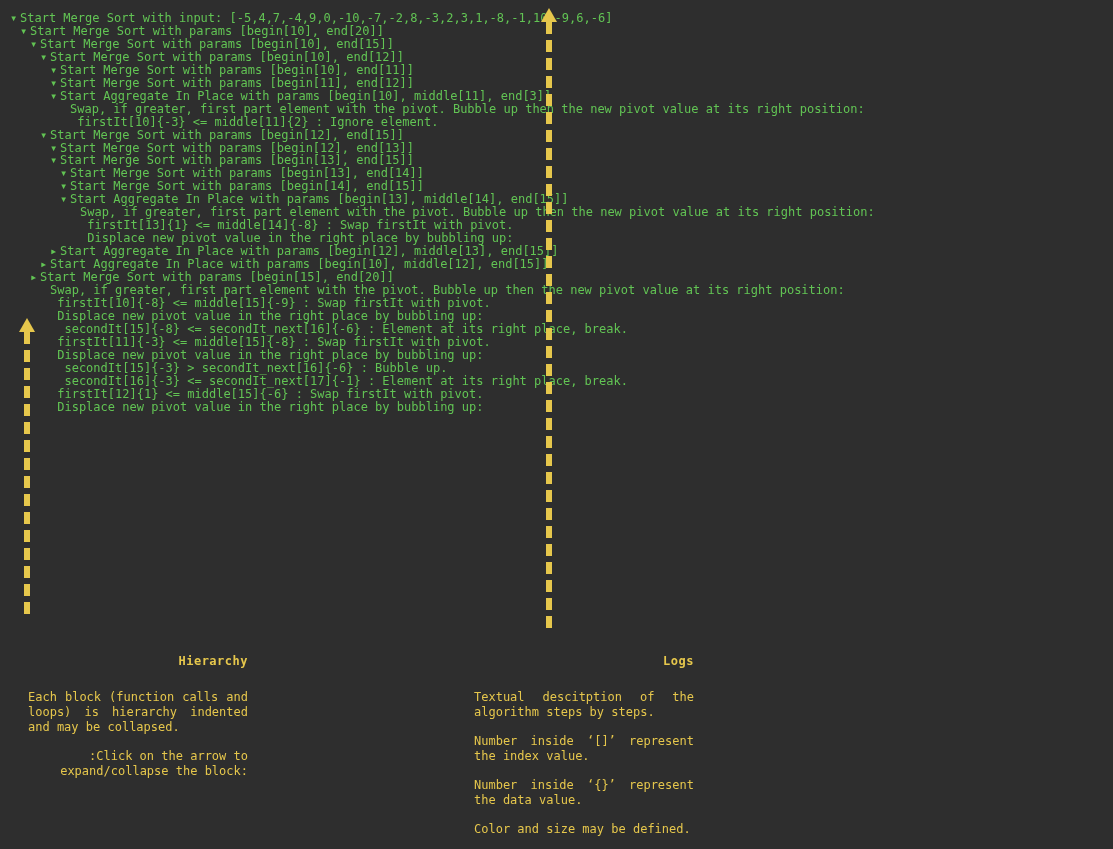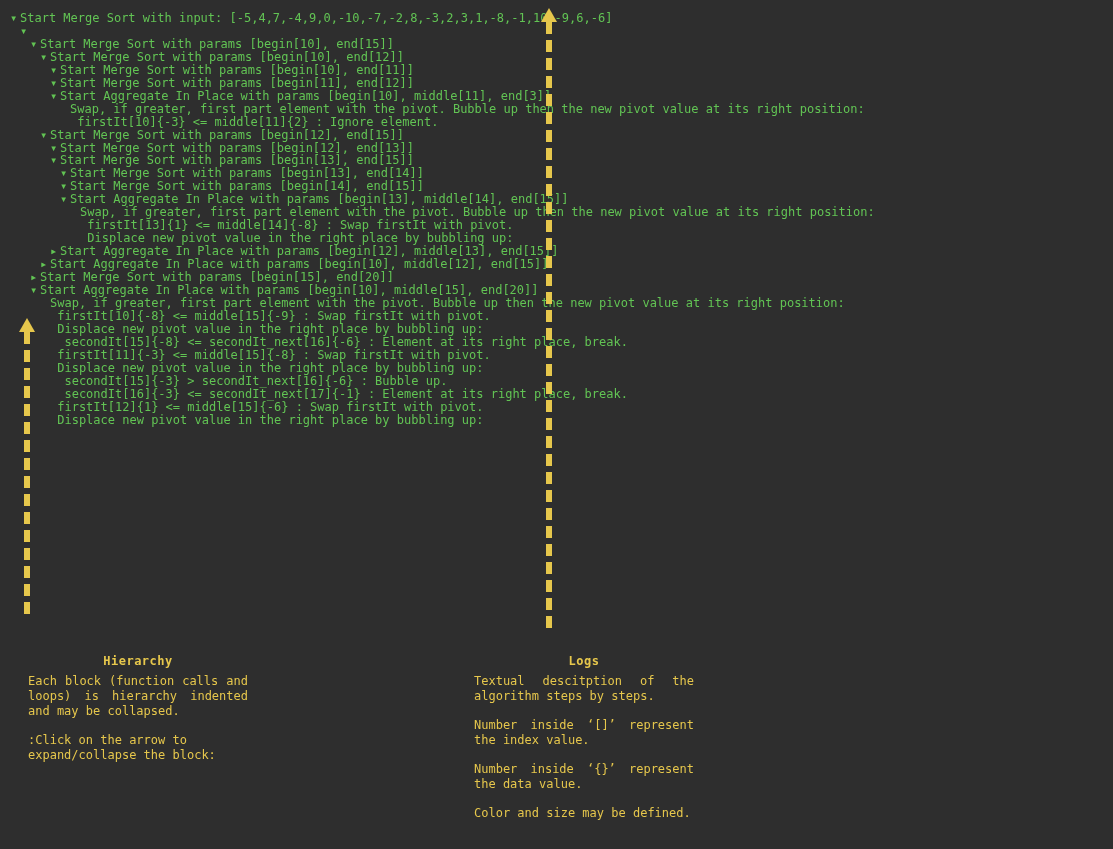--- a/index.html
+++ b/index.html
@@ -65,60 +65,59 @@
   }
   .info-col {
     position: absolute;
     width: 220px;
     font-size: 12px;
   }
   .info-col.hierarchy { left: 28px; }
   .info-col.logs { left: 474px; }
   .info-title {
     font-weight: bold;
-    text-align: center;
-    margin-bottom: 6px;
+    text-align: right;
+    margin-bottom: 22px;
     letter-spacing: 0.5px;
   }
   .info-desc {
     text-align: justify;
     line-height: 1.25;
     margin-bottom: 14px;
   }
   .info-sub {
-    text-align: left;
+    text-align: right;
     line-height: 1.25;
   }
 </style>
 </head>
 <body>
 
 <div class="tree-container" id="tree">
     <div class="tree-line"><span class="indent" style="width: 0px;"></span><span class="arrow down"></span><span>Start Merge Sort with input: [-5,4,7,-4,9,0,-10,-7,-2,8,-3,2,3,1,-8,-1,10,-9,6,-6]</span></div>
-    <div class="tree-line"><span class="indent" style="width: 10px;"></span><span class="arrow down"></span></div>
+    <div class="tree-line"><span class="indent" style="width: 10px;"></span><span class="arrow down"></span><span>Start Merge Sort with params [begin[10], end[20]]</span></div>
     <div class="tree-line"><span class="indent" style="width: 20px;"></span><span class="arrow down"></span><span>Start Merge Sort with params [begin[10], end[15]]</span></div>
     <div class="tree-line"><span class="indent" style="width: 30px;"></span><span class="arrow down"></span><span>Start Merge Sort with params [begin[10], end[12]]</span></div>
     <div class="tree-line"><span class="indent" style="width: 40px;"></span><span class="arrow down"></span><span>Start Merge Sort with params [begin[10], end[11]]</span></div>
     <div class="tree-line"><span class="indent" style="width: 40px;"></span><span class="arrow down"></span><span>Start Merge Sort with params [begin[11], end[12]]</span></div>
     <div class="tree-line"><span class="indent" style="width: 40px;"></span><span class="arrow down"></span><span>Start Aggregate In Place with params [begin[10], middle[11], end[3]]</span></div>
     <div class="tree-line"><span class="indent" style="width: 50px;"></span><span class="arrow none"></span><span>Swap, if greater, first part element with the pivot. Bubble up then the new pivot value at its right position:</span></div>
     <div class="tree-line"><span class="indent" style="width: 50px;"></span><span class="arrow none"></span><span> firstIt[10]{-3} &lt;= middle[11]{2} : Ignore element.</span></div>
     <div class="tree-line"><span class="indent" style="width: 30px;"></span><span class="arrow down"></span><span>Start Merge Sort with params [begin[12], end[15]]</span></div>
     <div class="tree-line"><span class="indent" style="width: 40px;"></span><span class="arrow down"></span><span>Start Merge Sort with params [begin[12], end[13]]</span></div>
     <div class="tree-line"><span class="indent" style="width: 40px;"></span><span class="arrow down"></span><span>Start Merge Sort with params [begin[13], end[15]]</span></div>
     <div class="tree-line"><span class="indent" style="width: 50px;"></span><span class="arrow down"></span><span>Start Merge Sort with params [begin[13], end[14]]</span></div>
     <div class="tree-line"><span class="indent" style="width: 50px;"></span><span class="arrow down"></span><span>Start Merge Sort with params [begin[14], end[15]]</span></div>
     <div class="tree-line"><span class="indent" style="width: 50px;"></span><span class="arrow down"></span><span>Start Aggregate In Place with params [begin[13], middle[14], end[15]]</span></div>
     <div class="tree-line"><span class="indent" style="width: 60px;"></span><span class="arrow none"></span><span>Swap, if greater, first part element with the pivot. Bubble up then the new pivot value at its right position:</span></div>
     <div class="tree-line"><span class="indent" style="width: 60px;"></span><span class="arrow none"></span><span> firstIt[13]{1} &lt;= middle[14]{-8} : Swap firstIt with pivot.</span></div>
     <div class="tree-line"><span class="indent" style="width: 60px;"></span><span class="arrow none"></span><span> Displace new pivot value in the right place by bubbling up:</span></div>
     <div class="tree-line"><span class="indent" style="width: 40px;"></span><span class="arrow right"></span><span>Start Aggregate In Place with params [begin[12], middle[13], end[15]]</span></div>
     <div class="tree-line"><span class="indent" style="width: 30px;"></span><span class="arrow right"></span><span>Start Aggregate In Place with params [begin[10], middle[12], end[15]]</span></div>
     <div class="tree-line"><span class="indent" style="width: 20px;"></span><span class="arrow right"></span><span>Start Merge Sort with params [begin[15], end[20]]</span></div>
-    <div class="tree-line"><span class="indent" style="width: 20px;"></span><span class="arrow down"></span><span>Start Aggregate In Place with params [begin[10], middle[15], end[20]]</span></div>
     <div class="tree-line"><span class="indent" style="width: 30px;"></span><span class="arrow none"></span><span>Swap, if greater, first part element with the pivot. Bubble up then the new pivot value at its right position:</span></div>
     <div class="tree-line"><span class="indent" style="width: 30px;"></span><span class="arrow none"></span><span> firstIt[10]{-8} &lt;= middle[15]{-9} : Swap firstIt with pivot.</span></div>
     <div class="tree-line"><span class="indent" style="width: 30px;"></span><span class="arrow none"></span><span> Displace new pivot value in the right place by bubbling up:</span></div>
     <div class="tree-line"><span class="indent" style="width: 30px;"></span><span class="arrow none"></span><span>  secondIt[15]{-8} &lt;= secondIt_next[16]{-6} : Element at its right place, break.</span></div>
     <div class="tree-line"><span class="indent" style="width: 30px;"></span><span class="arrow none"></span><span> firstIt[11]{-3} &lt;= middle[15]{-8} : Swap firstIt with pivot.</span></div>
     <div class="tree-line"><span class="indent" style="width: 30px;"></span><span class="arrow none"></span><span> Displace new pivot value in the right place by bubbling up:</span></div>
     <div class="tree-line"><span class="indent" style="width: 30px;"></span><span class="arrow none"></span><span>  secondIt[15]{-3} &gt; secondIt_next[16]{-6} : Bubble up.</span></div>
     <div class="tree-line"><span class="indent" style="width: 30px;"></span><span class="arrow none"></span><span>  secondIt[16]{-3} &lt;= secondIt_next[17]{-1} : Element at its right place, break.</span></div>
     <div class="tree-line"><span class="indent" style="width: 30px;"></span><span class="arrow none"></span><span> firstIt[12]{1} &lt;= middle[15]{-6} : Swap firstIt with pivot.</span></div>
     <div class="tree-line"><span class="indent" style="width: 30px;"></span><span class="arrow none"></span><span> Displace new pivot value in the right place by bubbling up:</span></div>

